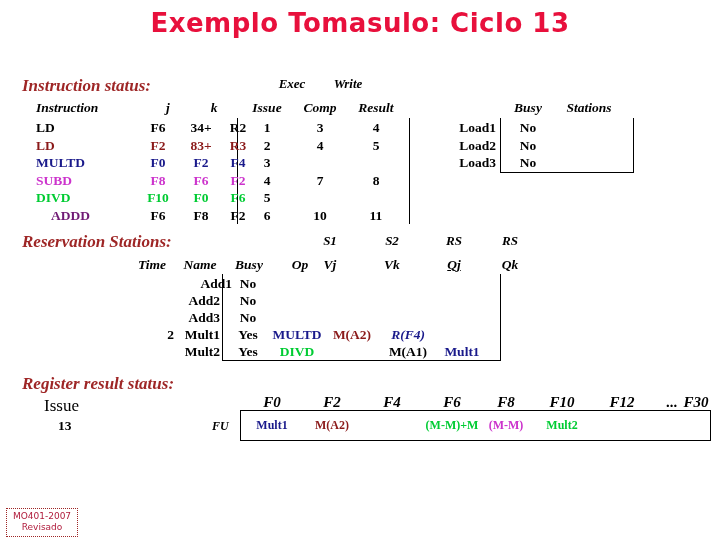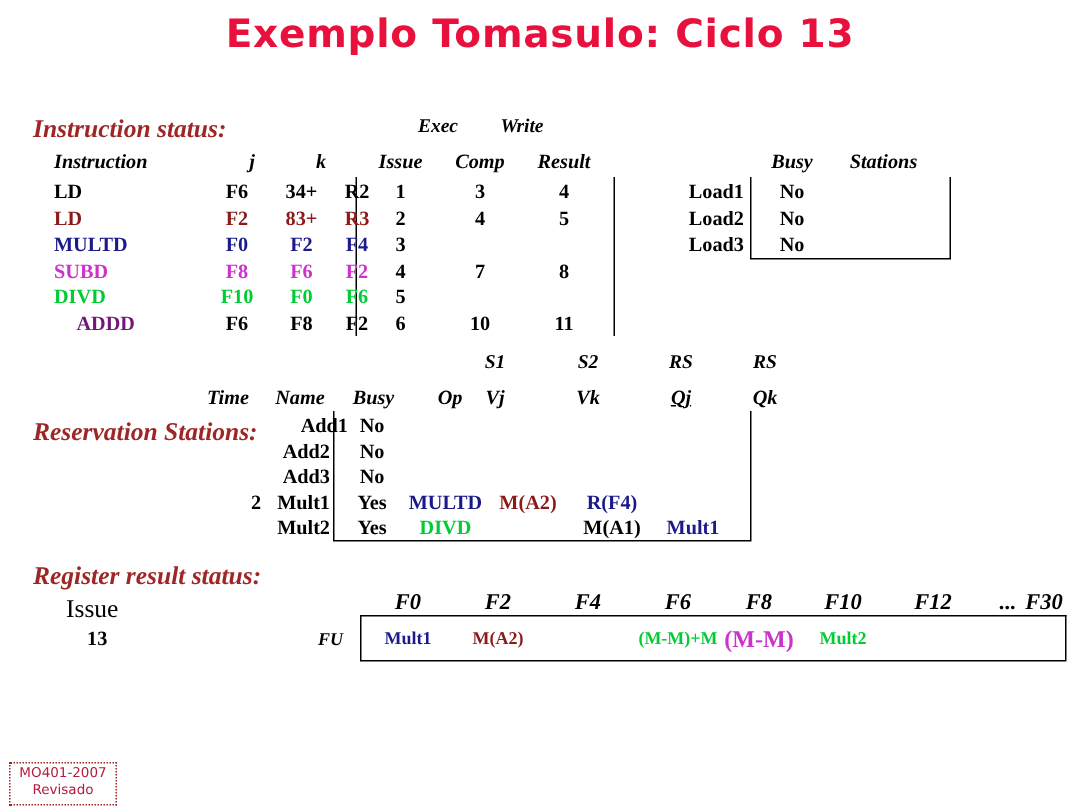--- a/index.html
+++ b/index.html
@@ -186,21 +186,21 @@
       <div class="cell ctr" style="left: 506px; top: 137.5px; width: 44px;">No</div>
       <div class="cell ctr" style="left: 556px; top: 137.5px; width: 66px;"></div>
     </div>
     <div>
       <div class="cell rgt" style="left: 440px; top: 155px; width: 56px;">Load3</div>
       <div class="cell ctr" style="left: 506px; top: 155px; width: 44px;">No</div>
       <div class="cell ctr" style="left: 556px; top: 155px; width: 66px;"></div>
     </div>
   </div>
 
-<div class="section-caption" style="left:22px; top:232px;margin-top:46px;">Reservation Stations:</div>
+<div class="section-caption" style="left:22px; top:232px;">Reservation Stations:</div>
 
 <div class="hdr-up" style="left:310px; top:233px; width:40px;">S1</div>
 <div class="hdr-up" style="left:372px; top:233px; width:40px;">S2</div>
 <div class="hdr-up" style="left:434px; top:233px; width:40px;">RS</div>
 <div class="hdr-up" style="left:490px; top:233px; width:40px;">RS</div>
 
 <div class="hdr" style="left:130px; top:257px; width:44px;">Time</div>
 <div class="hdr" style="left:176px; top:257px; width:48px;">Name</div>
 <div class="hdr" style="left:226px; top:257px; width:46px;">Busy</div>
 <div class="hdr" style="left:278px; top:257px; width:44px;">Op</div>
@@ -243,21 +243,21 @@
       <div class="cell ctr" style="left: 382px; top: 310px; width: 52px; color: rgb(0, 0, 0);"></div>
       <div class="cell ctr" style="left: 436px; top: 310px; width: 52px; color: rgb(0, 0, 0);"></div>
       <div class="cell ctr" style="left: 490px; top: 310px; width: 40px;"></div>
     </div>
     <div>
       <div class="cell rgt" style="left: 130px; top: 327px; width: 44px;">2</div>
       <div class="cell rgt" style="left: 176px; top: 327px; width: 44px;">Mult1</div>
       <div class="cell ctr" style="left: 226px; top: 327px; width: 44px;">Yes</div>
       <div class="cell ctr" style="left: 266px; top: 327px; width: 62px; color: rgb(26, 26, 139);">MULTD</div>
       <div class="cell ctr" style="left: 326px; top: 327px; width: 52px; color: rgb(139, 26, 26);">M(A2)</div>
-      <div class="cell ctr" style="left: 382px; top: 327px; width: 52px; color: rgb(26, 26, 139);">R(F4)</div>
+      <div class="cell ctr" style="left: 382px; top: 327px; width: 52px; color: rgb(26, 26, 139); font-style: italic;">R(F4)</div>
       <div class="cell ctr" style="left: 436px; top: 327px; width: 52px; color: rgb(0, 0, 0);"></div>
       <div class="cell ctr" style="left: 490px; top: 327px; width: 40px;"></div>
     </div>
     <div>
       <div class="cell rgt" style="left: 130px; top: 344px; width: 44px;"></div>
       <div class="cell rgt" style="left: 176px; top: 344px; width: 44px;">Mult2</div>
       <div class="cell ctr" style="left: 226px; top: 344px; width: 44px;">Yes</div>
       <div class="cell ctr" style="left: 266px; top: 344px; width: 62px; color: rgb(0, 204, 51);">DIVD</div>
       <div class="cell ctr" style="left: 326px; top: 344px; width: 52px; color: rgb(0, 0, 0);"></div>
       <div class="cell ctr" style="left: 382px; top: 344px; width: 52px; color: rgb(0, 0, 0);">M(A1)</div>
@@ -286,21 +286,21 @@
 
 <div class="vrule" style="left:240px; top:410px; height:30px;"></div>
 <div class="vrule" style="left:710px; top:410px; height:30px;"></div>
 <div class="hrule" style="left:240px; top:410px; width:471px;"></div>
 <div class="hrule" style="left:240px; top:440px; width:471px;"></div>
 
 <div id="register-values">
     <div class="cell ctr" style="left: 244px; top: 418px; width: 56px; color: rgb(26, 26, 139); font-size: 12px;">Mult1</div>
     <div class="cell ctr" style="left: 304px; top: 418px; width: 56px; color: rgb(139, 26, 26); font-size: 12px;">M(A2)</div>
     <div class="cell ctr" style="left: 424px; top: 418px; width: 56px; color: rgb(0, 204, 51); font-size: 12px;">(M-M)+M</div>
-    <div class="cell ctr" style="left: 478px; top: 418px; width: 56px; color: rgb(204, 51, 204); font-size: 16px;">(M-M)</div>
+    <div class="cell ctr" style="left: 478px; top: 418px; width: 56px; color: rgb(204, 51, 204); font-size: 12px;">(M-M)</div>
     <div class="cell ctr" style="left: 534px; top: 418px; width: 56px; color: rgb(0, 204, 51); font-size: 12px;">Mult2</div>
   </div>
 
 <div class="footer-box" style="left:6px; top:508px; width:62px;">
   <div>MO401-2007</div>
   <div>Revisado</div>
 </div>
 <div class="footer-box" style="left:644px; top:540px; width:44px;">
   <div>MO401</div>
   <div>2.80</div>

